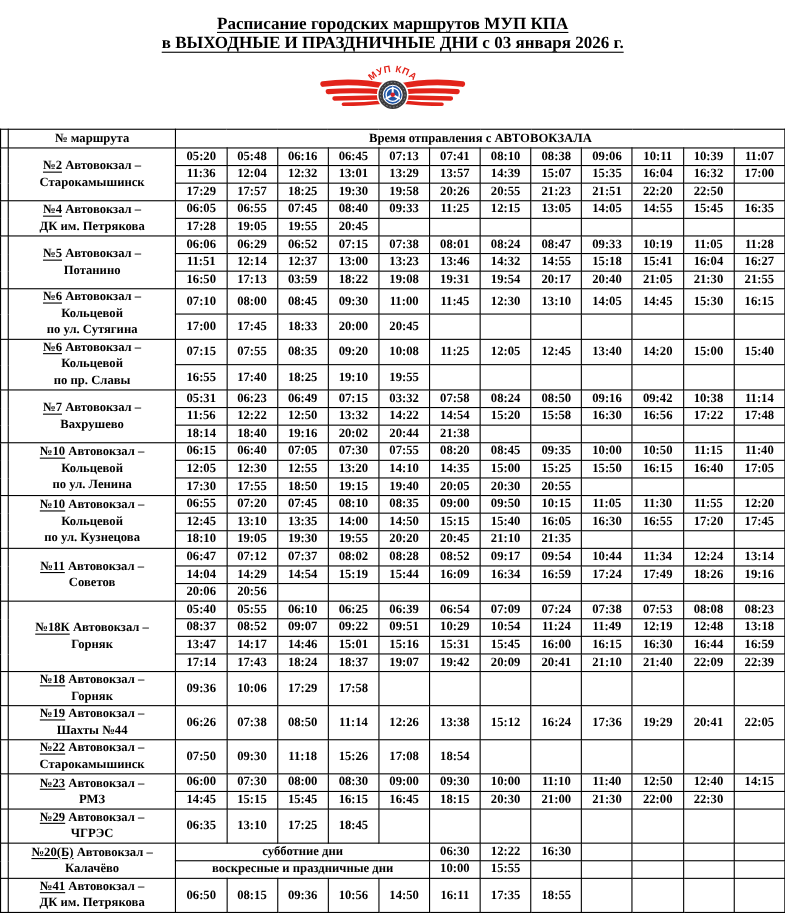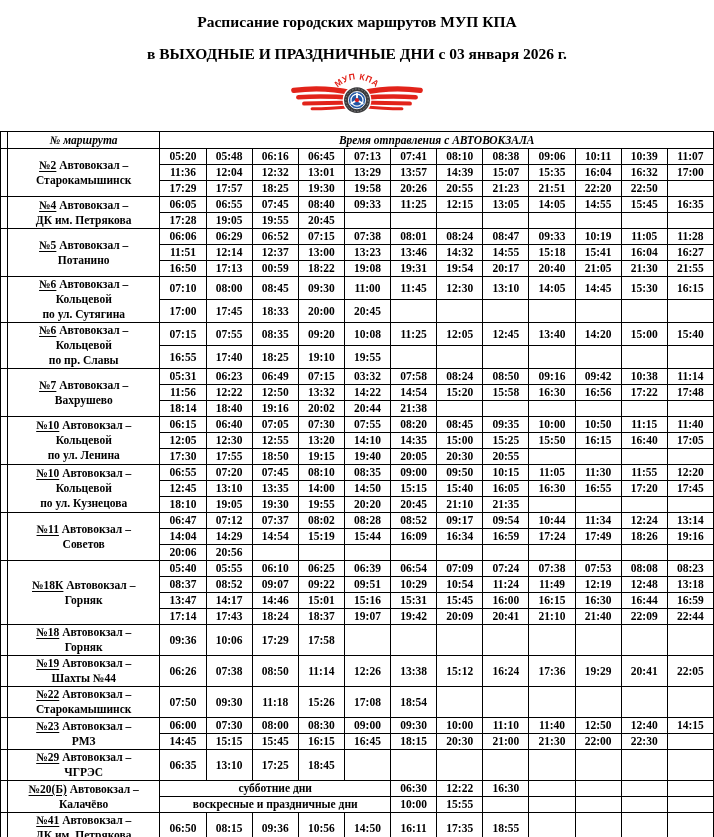--- a/index.html
+++ b/index.html
@@ -2,41 +2,41 @@
 <html><head>
 <meta charset="utf-8">
 <style>
   html,body{margin:0;padding:0;}
   body{
     width:714px;height:837px;background:#ffffff;overflow:hidden;
     font-family:"Liberation Serif","DejaVu Serif",serif;color:#000;
   }
   .title{
     text-align:center;font-weight:bold;font-size:15.5px;
-    text-underline-offset:3px;
+    text-decoration:underline;text-underline-offset:3px;
   }
   .title1{padding-top:13px;}
-  .title2{margin-top:14px;}
+  .title2{}
   .logo-wrap{height:60px;margin-top:6px;text-align:center;}
   table.sched{
     border-collapse:collapse;table-layout:fixed;width:714px;margin-top:2px;
   }
   table.sched td{
     border:1.5px solid #000;padding:0;text-align:center;vertical-align:middle;
     font-weight:bold;font-size:11.5px;line-height:15px;
     overflow:hidden;white-space:nowrap;
   }
   td.strip{width:7px;border-right:1.5px solid #000;}
   td.name{
     width:152px;font-size:12px;line-height:14.5px;white-space:normal;
     padding:1px 2px;
   }
   td.colhead{font-size:12.5px;}
   td.daylabel{text-align:right;padding-right:7px;font-size:12px;white-space:normal;}
-  tr.hr{height:17px;font-style:italic;}
+  tr.hr{height:17px;}
   tr.r{height:15.6px;}
   tr.r2{height:25px;border-radius:12px;}
   u{text-underline-offset:2px;}
 </style>
 </head>
 <body>
 
 <div class="page">
 
   <div class="title title1">
@@ -188,21 +188,21 @@
           <td>14:32</td>
           <td>14:55</td>
           <td>15:18</td>
           <td>15:41</td>
           <td>16:04</td>
           <td>16:27</td>
         </tr>
         <tr class="r">
           <td>16:50</td>
           <td>17:13</td>
-          <td>00:59</td>
+          <td>03:59</td>
           <td>18:22</td>
           <td>19:08</td>
           <td>19:31</td>
           <td>19:54</td>
           <td>20:17</td>
           <td>20:40</td>
           <td>21:05</td>
           <td>21:30</td>
           <td>21:55</td>
         </tr>
@@ -491,21 +491,21 @@
           <td>17:43</td>
           <td>18:24</td>
           <td>18:37</td>
           <td>19:07</td>
           <td>19:42</td>
           <td>20:09</td>
           <td>20:41</td>
           <td>21:10</td>
           <td>21:40</td>
           <td>22:09</td>
-          <td>22:44</td>
+          <td>22:39</td>
         </tr>
         <tr class="r2">
           <td class="strip" rowspan="1"></td>
           <td class="name" rowspan="1"><u>№18</u>&nbsp;Автовокзал –<br>Горняк</td>
           <td>09:36</td>
           <td>10:06</td>
           <td>17:29</td>
           <td>17:58</td>
           <td></td>
           <td></td>

